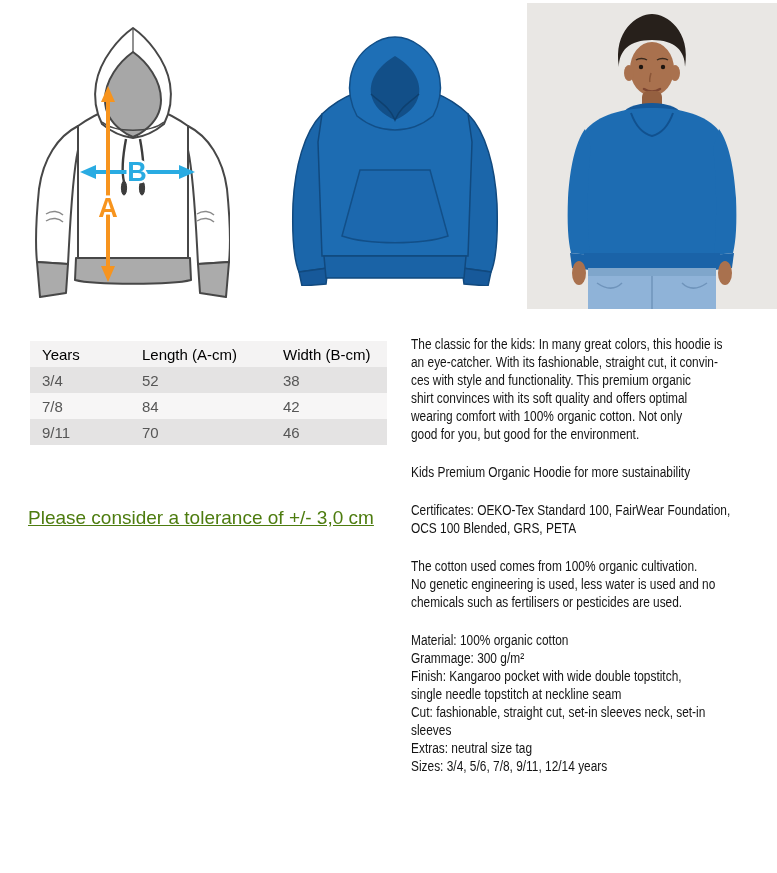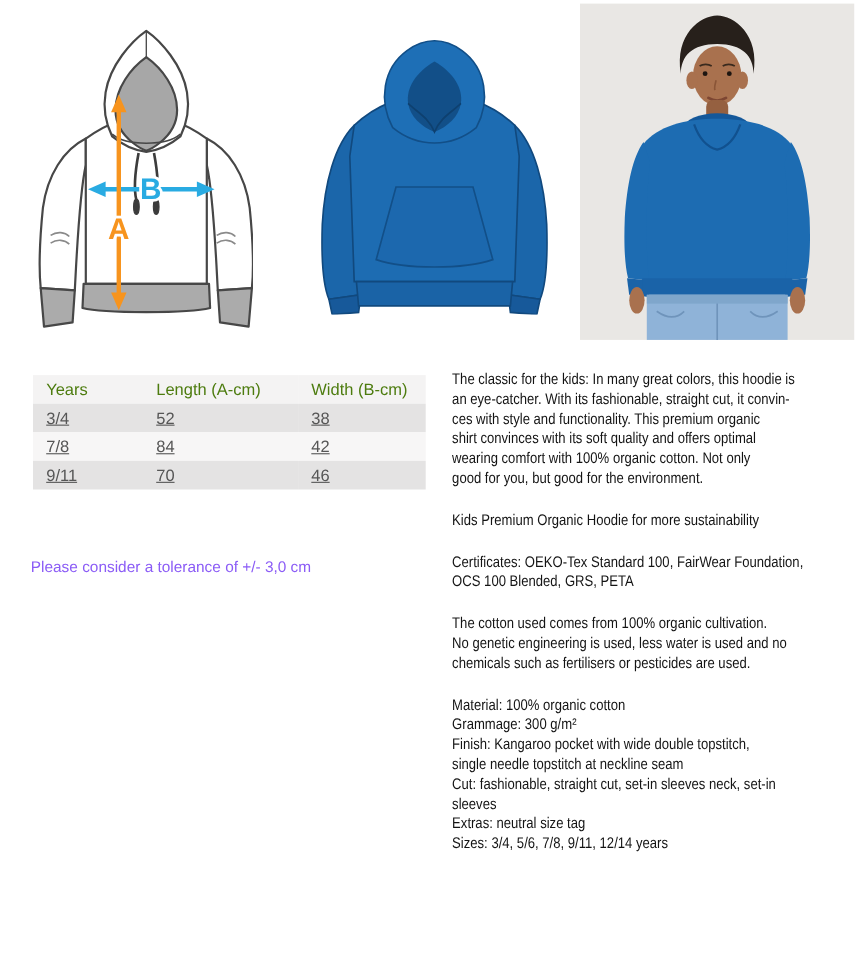--- a/index.html
+++ b/index.html
@@ -19,29 +19,29 @@
   
   table.size-table{
     position:absolute;left:30px;top:341px;width:357px;
     border-collapse:collapse;table-layout:fixed;
     font-size:15px;color:#565656;
   }
   table.size-table col.c1{width:100px;}
   table.size-table col.c2{width:141px;}
   table.size-table col.c3{width:116px;}
   table.size-table th{
-    background:#f4f3f3;color:#4d7c0f;font-weight:normal;text-align:left;
+    background:#f4f3f3;color:#000000;font-weight:normal;text-align:left;
     height:26px;padding:0 0 0 12px;font-size:15px;
   }
-  table.size-table td{height:26px;padding:0 0 0 12px;text-decoration:underline;}
+  table.size-table td{height:26px;padding:0 0 0 12px;}
   table.size-table tbody tr:nth-child(odd){background:#e4e3e3;}
   table.size-table tbody tr:nth-child(even){background:#f7f6f6;}
 
   .tolerance-note{
-    left:28px;top:507px;font-size:14px;color:#8b5cf6;white-space:nowrap;
+    left:28px;top:507px;font-size:19px;color:#4d7c0f;white-space:nowrap;text-decoration:underline;
   }
 
   .description{
     left:411px;top:335px;width:420px;
     font-size:14px;line-height:18px;color:#141414;
     transform:scaleX(0.85);transform-origin:top left;
   }
   .description p{
     margin:0 0 20px 0;white-space:pre-line;
   }

